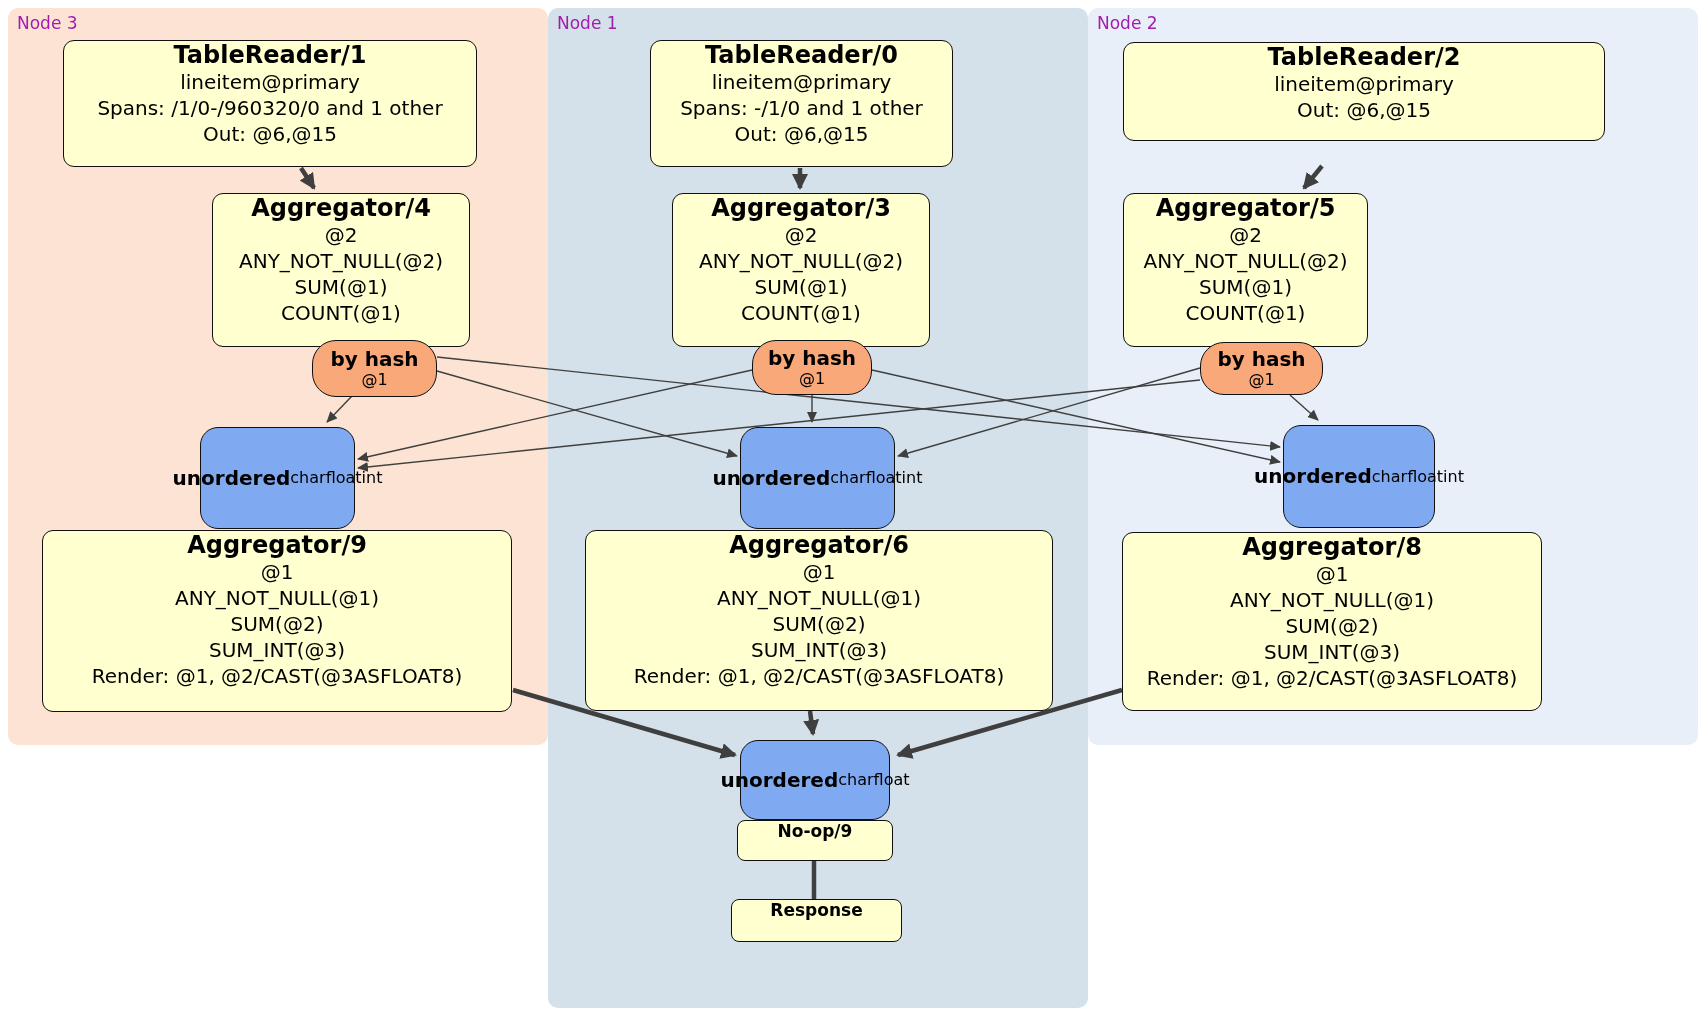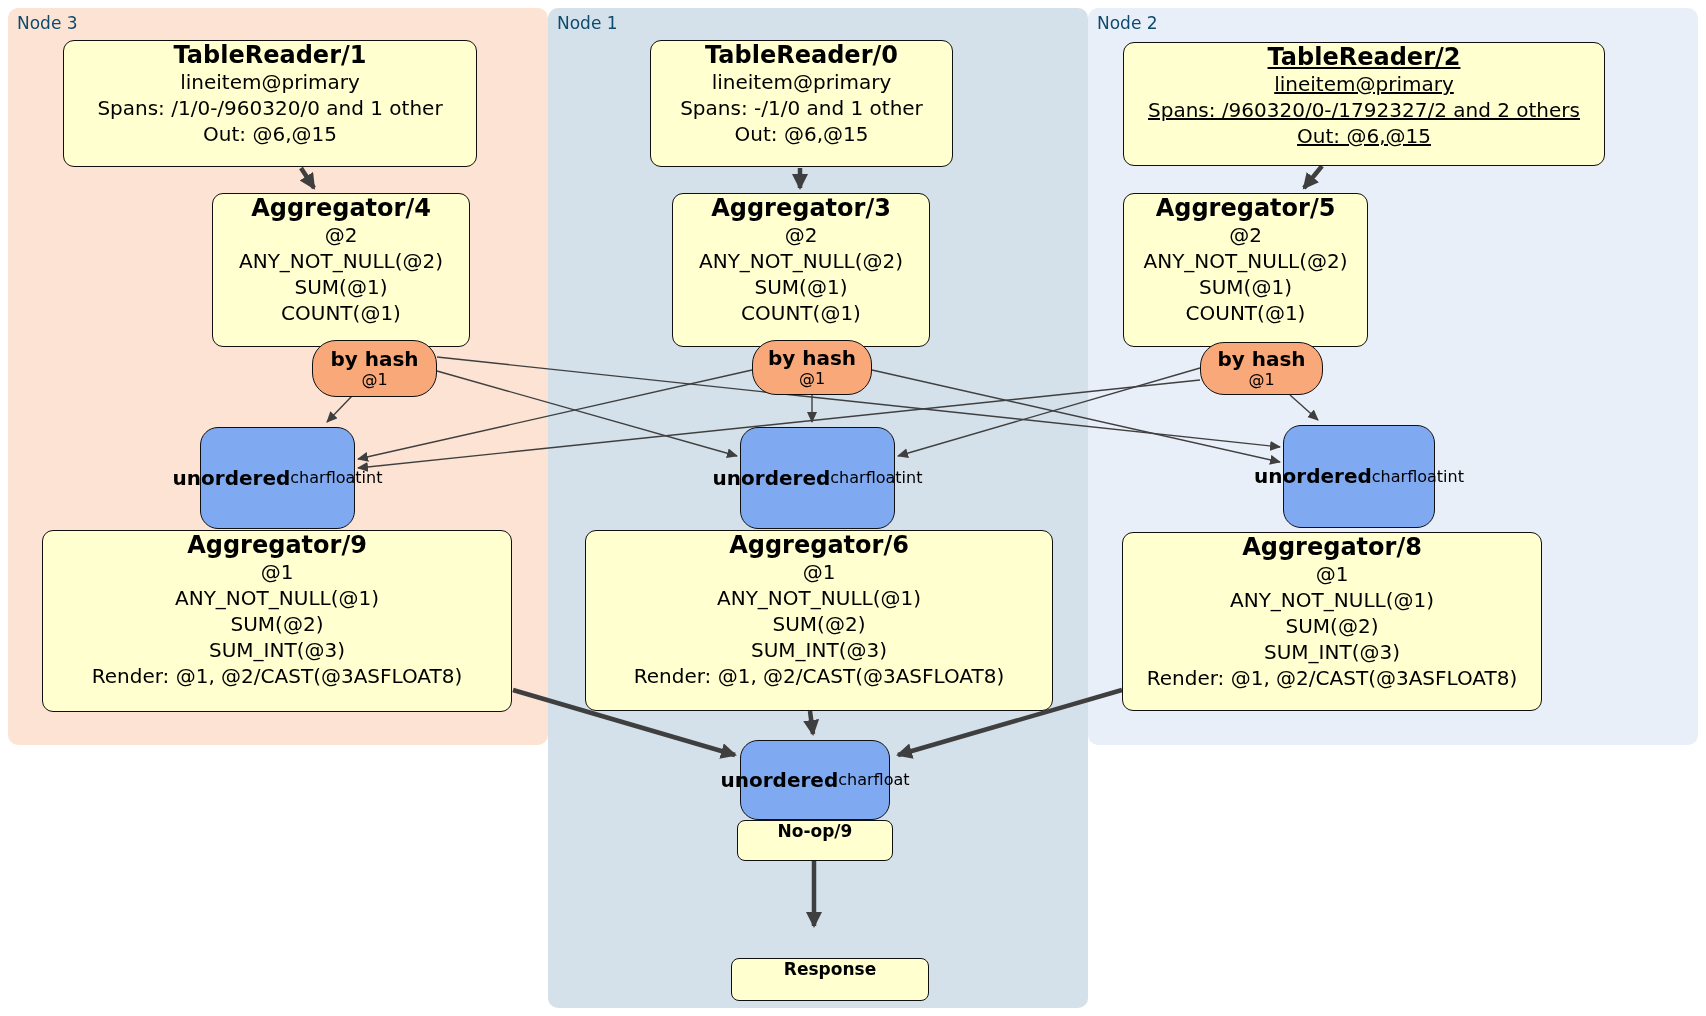--- a/index.html
+++ b/index.html
@@ -1,19 +1,19 @@
 <!DOCTYPE html>
 <html style="--node3_bg: #fce3d4; --node1_bg: #d4e1ea; --node2_bg: #e9eff9; --processor_bg: #ffffcf; --router_bg: #f9a87a; --sync_bg: #7fa9f0; --edge: #3f3f3f; --border: #101010;"><head>
 <meta charset="utf-8">
 <style>
   html,body{margin:0;padding:0;background:#ffffff;}
   .canvas{position:relative;width:1706px;height:1016px;overflow:hidden;
           font-family:"DejaVu Sans","Liberation Sans",sans-serif;color:#000;}
   .region{position:absolute;border-radius:10px;}
-  .region-label{position:absolute;top:5px;left:9px;font-size:17px;color:#0c4a6e;}
+  .region-label{position:absolute;top:5px;left:9px;font-size:17px;color:#a21caf;}
   #edges{position:absolute;left:0;top:0;pointer-events:none;}
   line.thin{stroke:var(--edge,#3f3f3f);stroke-width:1.4;}
   line.thick{stroke:var(--edge,#3f3f3f);stroke-width:4.5;stroke-linecap:butt;}
   .ah{fill:var(--edge,#3f3f3f);}
   .pbox{position:absolute;background:var(--processor_bg,#ffffcf);
         border:1.6px solid var(--border,#101010);border-radius:11px;
         display:flex;flex-direction:column;align-items:center;
         text-align:center;box-sizing:border-box;}
   .pbox .title{font-weight:bold;font-size:24px;line-height:1.18;white-space:nowrap;}
   .pbox .bline{font-size:20px;line-height:1.3;white-space:nowrap;}
@@ -132,24 +132,23 @@
   </div>
   <div class="pbox" style="left:585px;top:530px;width:468px;height:181px;">
     <div class="title">Aggregator/6</div>
     <div class="bline">@1</div>
     <div class="bline">ANY_NOT_NULL(@1)</div>
     <div class="bline">SUM(@2)</div>
     <div class="bline">SUM_INT(@3)</div>
     <div class="bline">Render: @1, @2/CAST(@3ASFLOAT8)</div>
   </div>
 
-  <div class="pbox" style="left:1123px;top:42px;width:482px;height:124px;text-decoration:underline;">
+  <div class="pbox" style="left:1123px;top:42px;width:482px;height:99px;">
     <div class="title">TableReader/2</div>
     <div class="bline">lineitem@primary</div>
-    <div class="bline">Spans: /960320/0-/1792327/2 and 2 others</div>
     <div class="bline">Out: @6,@15</div>
   </div>
   <div class="pbox" style="left:1123px;top:193px;width:245px;height:154px;">
     <div class="title">Aggregator/5</div>
     <div class="bline">@2</div>
     <div class="bline">ANY_NOT_NULL(@2)</div>
     <div class="bline">SUM(@1)</div>
     <div class="bline">COUNT(@1)</div>
   </div>
   <div class="router" style="left:1200px;top:342px;width:123px;height:53px;">
@@ -172,17 +171,17 @@
   </div>
 
   <div class="sync" style="left:740px;top:740px;width:150px;height:80px;">
     <div class="title">unordered</div>
     <div class="item">char</div>
     <div class="item">float</div>
   </div>
   <div class="pbox small" style="left:737px;top:820px;width:156px;height:41px;border-radius:8px;">
     <div class="title">No-op/9</div>
   </div>
-  <div class="pbox small" style="left:731px;top:958px;width:198px;height:43px;border-radius:8px;">
+  <div class="pbox small" style="left:731px;top:899px;width:171px;height:43px;border-radius:8px;">
     <div class="title">Response</div>
   </div>
 
 </div>
 
 </body></html>

